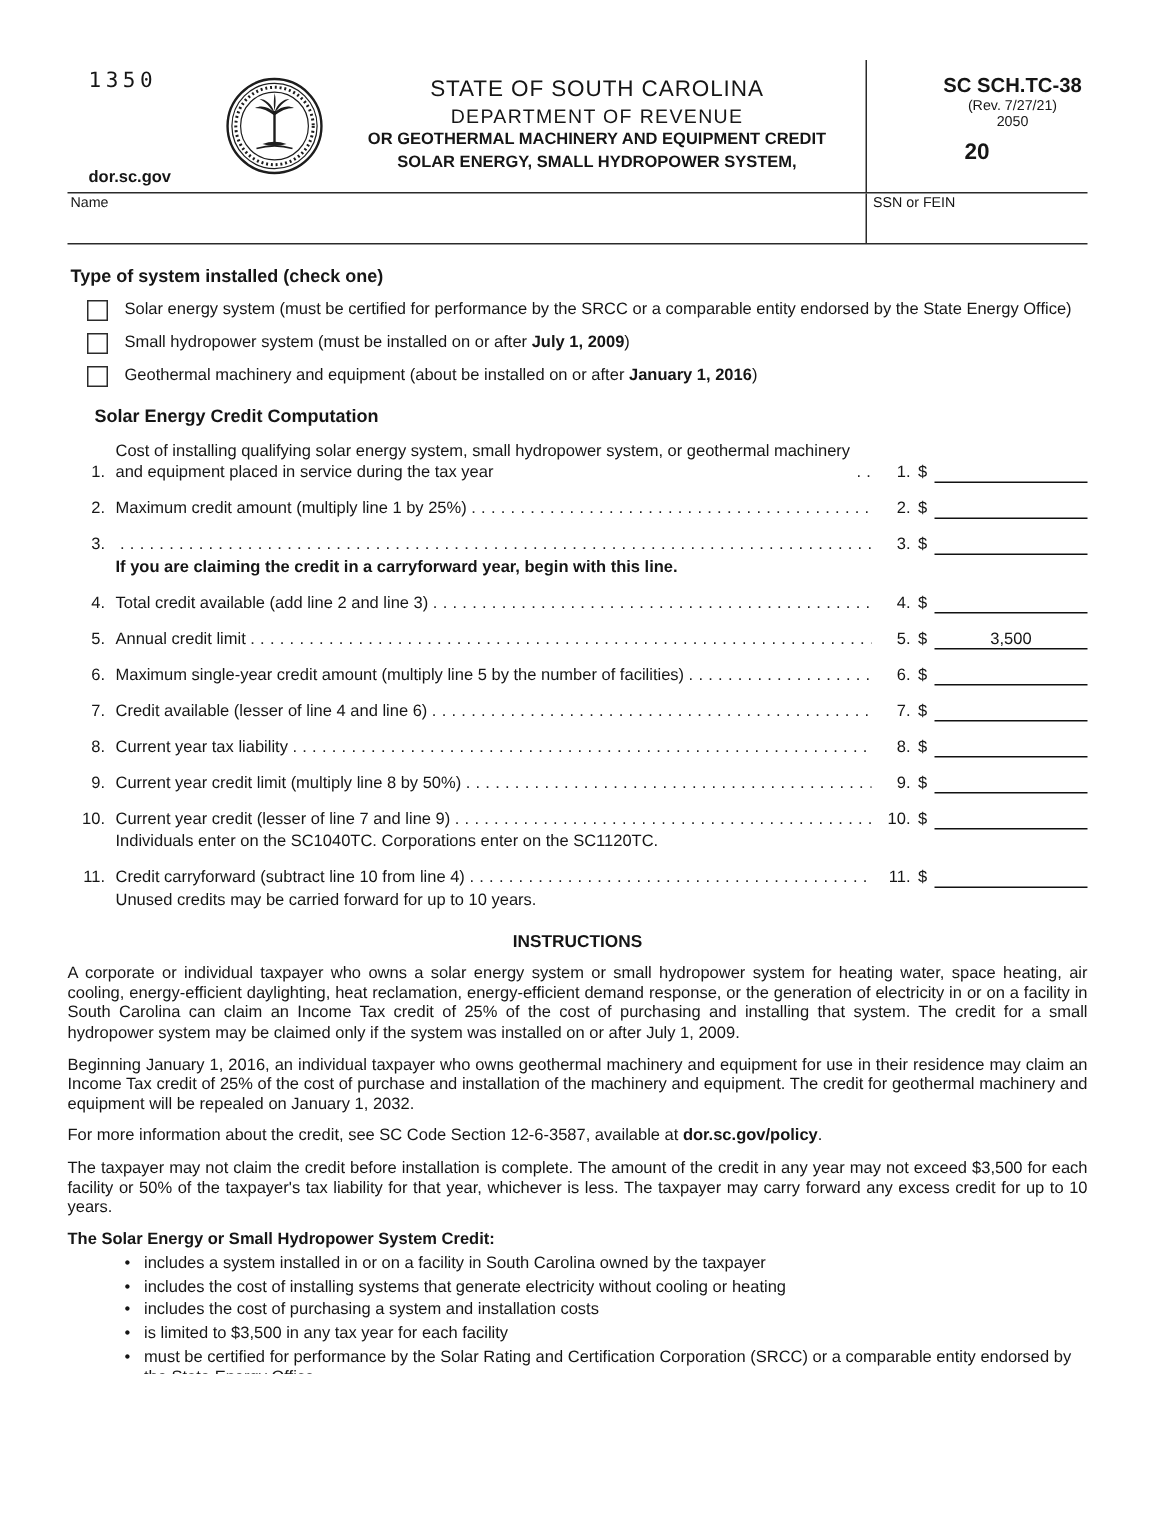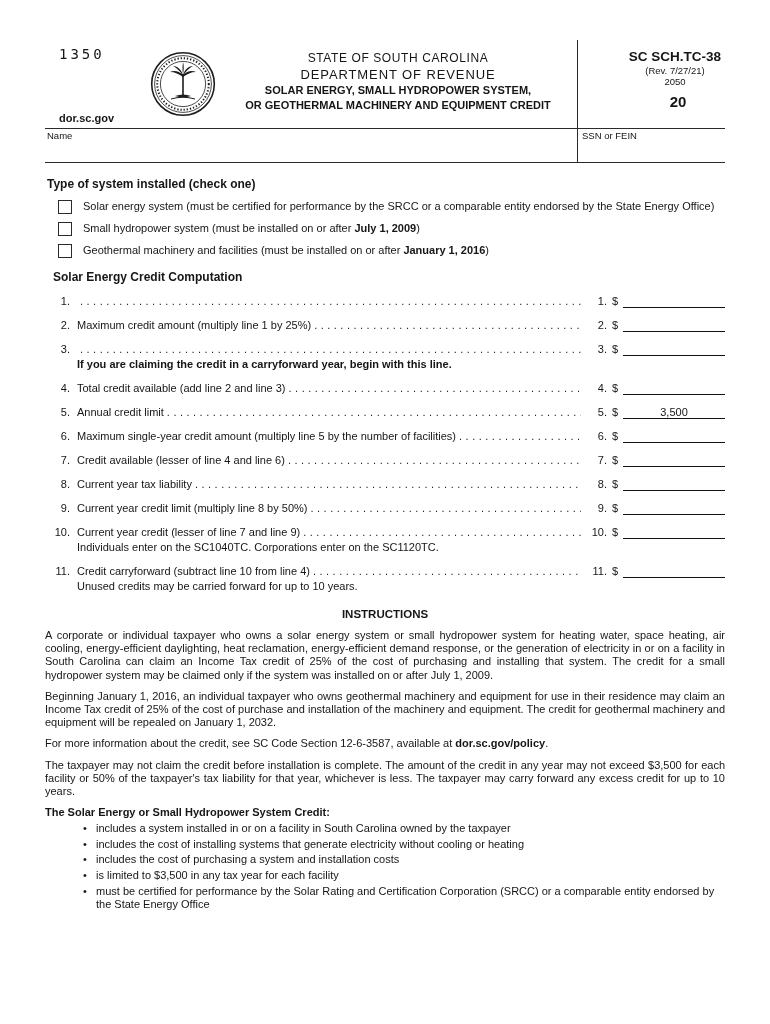--- a/index.html
+++ b/index.html
@@ -7,44 +7,44 @@
   .page{width:770px;height:916px;padding:40px 45px 0 45px;box-sizing:border-box;overflow:hidden;position:relative;background:#fff;}
   .b{font-weight:bold;}
 
   
   .header-top{display:flex;border-bottom:1.6px solid #2b2b2b;height:88px;}
   .h-left{width:102px;display:flex;flex-direction:column;justify-content:space-between;padding:6px 0 4px 14px;box-sizing:border-box;}
   .barcode-num{font-family:"DejaVu Sans Mono",monospace;font-size:14px;letter-spacing:3px;}
   .website{font-size:11px;font-weight:bold;}
   .h-seal{width:72px;display:flex;align-items:center;justify-content:center;}
   .h-center{flex:1;text-align:center;padding-top:11px;}
-  .state-line{font-size:12px;letter-spacing:.6px;}
+  .state-line{font-size:15px;letter-spacing:.6px;}
   .dept-line{font-size:13px;letter-spacing:.9px;margin-top:2px;}
   .form-title{font-size:11px;font-weight:bold;margin-top:2px;line-height:13px;}
   .h-right{width:148px;border-left:1.6px solid #2b2b2b;text-align:center;padding-top:9px;box-sizing:border-box;padding-left:47px;}
   .form-number{font-size:13.5px;font-weight:bold;}
   .revision{font-size:9.5px;margin-top:1px;}
   .form-code{font-size:9.5px;}
-  .year-row{display:flex;align-items:center;padding:7px 12px 0 18px;flex-direction:column;}
+  .year-row{display:flex;align-items:flex-start;padding:7px 12px 0 18px;flex-direction:column;}
   .year-prefix{font-size:15px;font-weight:bold;line-height:16px;}
   .year-blank{flex:1;border-bottom:1.4px solid #222;height:15px;margin-left:3px;}
   .header-fields{display:flex;border-bottom:1.6px solid #2b2b2b;height:33px;}
   .name-cell{flex:1;padding:1px 0 0 2px;}
   .ssn-cell{width:148px;border-left:1.6px solid #2b2b2b;padding:1px 0 0 4px;box-sizing:border-box;}
   .field-label{font-size:9.5px;}
   .field-input{height:18px;}
 
   
   .section-title{font-weight:bold;font-size:12px;margin:14px 0 8px 2px;}
   .opt{display:flex;margin-bottom:7px;}
   .checkbox{width:12px;height:12px;border:1.4px solid #2b2b2b;margin:1px 11px 0 13px;flex:none;background:#fff;}
   .opt-text{font-size:11px;line-height:14px;}
 
   
-  .comp-title{font-weight:bold;font-size:12px;margin:12px 0 2px 8px;}
+  .comp-title{font-weight:bold;font-size:12px;margin:12px 0 2px 18px;}
   .comp-row{display:flex;align-items:flex-end;font-size:11px;line-height:14px;margin-top:10px;}
   .cnum{width:32px;flex:none;text-align:right;padding-right:7px;box-sizing:border-box;}
   .ctext{flex:0 1 auto;}
   .leader{flex:1 1 10px;min-width:10px;overflow:hidden;white-space:nowrap;letter-spacing:3.5px;padding-left:3px;color:#222;}
   .leader::after{content:"........................................................................................................................";}
   .crnum{width:26px;flex:none;text-align:right;}
   .cdollar{width:16px;flex:none;padding-left:5px;box-sizing:border-box;}
   .cvalue{width:102px;flex:none;border-bottom:1.1px solid #111;text-align:center;height:14px;box-sizing:border-box;}
   .comp-note{font-size:11px;line-height:13px;margin:2px 0 0 32px;}
   .comp-note.bold{font-weight:bold;}
@@ -82,22 +82,22 @@
         <path d="M33 24 C31 18 27 15 23 15 C27 17 30 20 33 25 Z" fill="#1d1d1d"></path>
         <path d="M33 24 C35 18 39 15 43 15 C39 17 36 20 33 25 Z" fill="#1d1d1d"></path>
         <path d="M33 23 C32 17 33 13 33 11 C34 14 34 18 33 23 Z" fill="#1d1d1d"></path>
         <path d="M25 45 Q33 42 41 45 Q33 47.5 25 45 Z" fill="#1d1d1d"></path>
         <path d="M21 48 Q33 44.5 45 48" stroke="#1d1d1d" stroke-width="1" fill="none"></path>
       </svg>
     </div>
     <div class="h-center">
       <div class="state-line">STATE OF SOUTH CAROLINA</div>
       <div class="dept-line">DEPARTMENT OF  REVENUE</div>
+      <div class="form-title">OR GEOTHERMAL MACHINERY AND EQUIPMENT CREDIT</div>
       <div class="form-title">SOLAR ENERGY, SMALL HYDROPOWER SYSTEM,</div>
-      <div class="form-title">OR GEOTHERMAL MACHINERY AND EQUIPMENT CREDIT</div>
     </div>
     <div class="h-right">
       <div class="form-number">SC SCH.TC-38</div>
       <div class="revision">(Rev. 7/27/21)</div>
       <div class="form-code">2050</div>
       <div class="year-row">
         <span class="year-prefix">20</span>
         <span class="year-blank"></span>
       </div>
     </div>
@@ -119,27 +119,28 @@
   <div class="opt">
     <div class="checkbox"></div>
     <div class="opt-text"><span>Solar energy system (must be certified for performance by the SRCC or a comparable entity endorsed by the State Energy Office)</span><span class="b"></span><span></span></div>
   </div>
   <div class="opt">
     <div class="checkbox"></div>
     <div class="opt-text"><span>Small hydropower system (must be installed on or after </span><span class="b">July 1, 2009</span><span>)</span></div>
   </div>
   <div class="opt">
     <div class="checkbox"></div>
-    <div class="opt-text"><span>Geothermal machinery and facilities (must be installed on or after </span><span class="b">January 1, 2016</span><span>)</span></div>
+    <div class="opt-text"><span>Geothermal machinery and equipment (about be installed on or after </span><span class="b">January 1, 2016</span><span>)</span></div>
   </div>
 
   <div class="comp-title">Solar Energy Credit Computation</div>
 
   <div class="comp-row">
     <span class="cnum">1.</span>
+    <span class="ctext">Cost of installing qualifying solar energy system, small hydropower system, or geothermal machinery and equipment placed in service during the tax year</span>
     <span class="leader"></span>
     <span class="crnum">1.</span>
     <span class="cdollar">$</span>
     <span class="cvalue"></span>
   </div>
 
   <div class="comp-row">
     <span class="cnum">2.</span>
     <span class="ctext">Maximum credit amount (multiply line 1 by 25%)</span>
     <span class="leader"></span>

